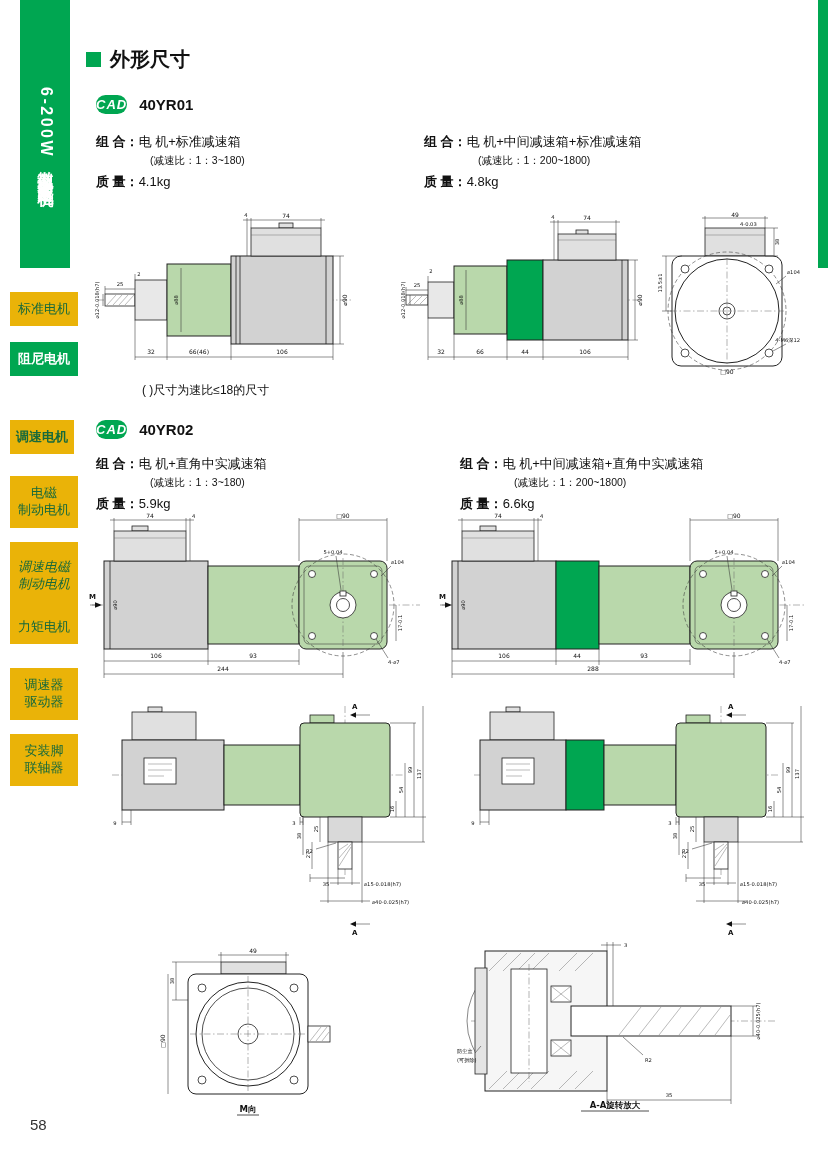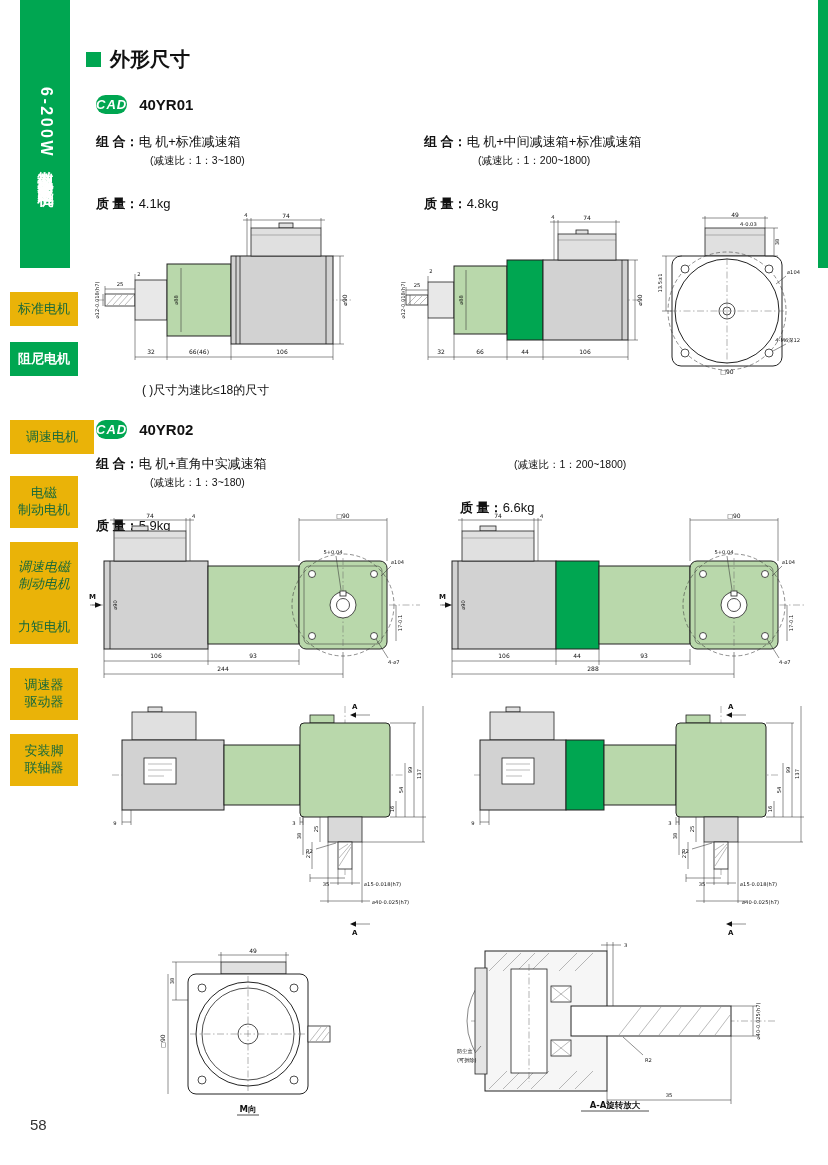--- a/index.html
+++ b/index.html
@@ -20,21 +20,21 @@
   .sec-title { display:flex; align-items:center; gap:9px; font-size:20px; font-weight:bold;text-align:center; }
   .sq { width:15px; height:15px; background:#00a651; }
   .cad-row { display:flex; align-items:center; gap:12px; }
   .cad-badge { background:#00a651; color:#fff; font-weight:bold; font-style:italic; font-size:13px;
                padding:2px 0; border-radius:11px; letter-spacing:1px; }
   .model { font-size:15px; font-weight:bold; }
 
   .combo { font-size:13px; }
   .combo b, .mass b { font-weight:bold; }
   .ratio { font-size:10.5px; margin-left:54px; margin-top:3px; }
-  .mass { font-size:13px; margin-top:27px; }
+  .mass { font-size:13px; margin-top:5px; }
   .note { font-size:12px; }
   .pagenum { font-size:15px; color:#333; }
 
   
   svg { display:block; }
   svg text { font-family:"DejaVu Sans",sans-serif; fill:#111; }
   .dt  { font-size:6px; }
   .dt5 { font-size:5.2px; }
   .dt7 { font-size:7px; font-weight:bold; }
   .cap { font-size:8.5px; font-weight:bold; }
@@ -47,21 +47,21 @@
 </head>
 <body>
 
 <div class="page">
 
   <div class="abs green-block v-title" style="left:20px; top:0; width:50px; height:268px;">6-200W微型多功能减速电机</div>
   <div class="abs green-block" style="left:818px; top:0; width:10px; height:268px;"></div>
 
   <div class="abs side-item" style="left:10px; top:292px; width:68px; height:34px;">标准电机</div>
   <div class="abs side-item active" style="left:10px; top:342px; width:68px; height:34px;">阻尼电机</div>
-  <div class="abs side-item" style="left:10px; top:420px; width:84px; height:34px;">调速电机</div>
+  <div class="abs side-item" style="left:10px; top:420px; width:64px; height:34px;font-weight:bold;">调速电机</div>
   <div class="abs side-item" style="left:10px; top:476px; width:68px; height:52px;">电磁
 制动电机</div>
   <div class="abs side-item" style="left:10px; top:542px; width:68px; height:68px;font-style:italic;">调速电磁
 制动电机</div>
   <div class="abs side-item" style="left:10px; top:610px; width:68px; height:34px;">力矩电机</div>
   <div class="abs side-item" style="left:10px; top:668px; width:68px; height:52px;">调速器
 驱动器</div>
   <div class="abs side-item" style="left:10px; top:734px; width:68px; height:52px;">安装脚
 联轴器</div>
 
@@ -246,20 +246,23 @@
     <div class="combo">
       <b>组 合：</b><span>电 机+直角中实减速箱</span>
     </div>
     <div class="ratio">(减速比：1：3~180)</div>
     <div class="mass">
       <b>质 量：</b><span>5.9kg</span>
     </div>
   </div>
 
   <div class="abs" style="left:460px; top:455px;">
+    <div class="combo">
+      <b>组 合：</b><span>电 机+中间减速箱+直角中实减速箱</span>
+    </div>
     <div class="ratio">(减速比：1：200~1800)</div>
     <div class="mass">
       <b>质 量：</b><span>6.6kg</span>
     </div>
   </div>
 
   <svg class="abs" style="left:86px; top:508px;" width="340" height="180" viewBox="0 0 340 180">
     <line class="cl" x1="6" y1="97" x2="334" y2="97"></line>
     <g>
       <line class="dl" x1="4" y1="97" x2="14" y2="97"></line>

